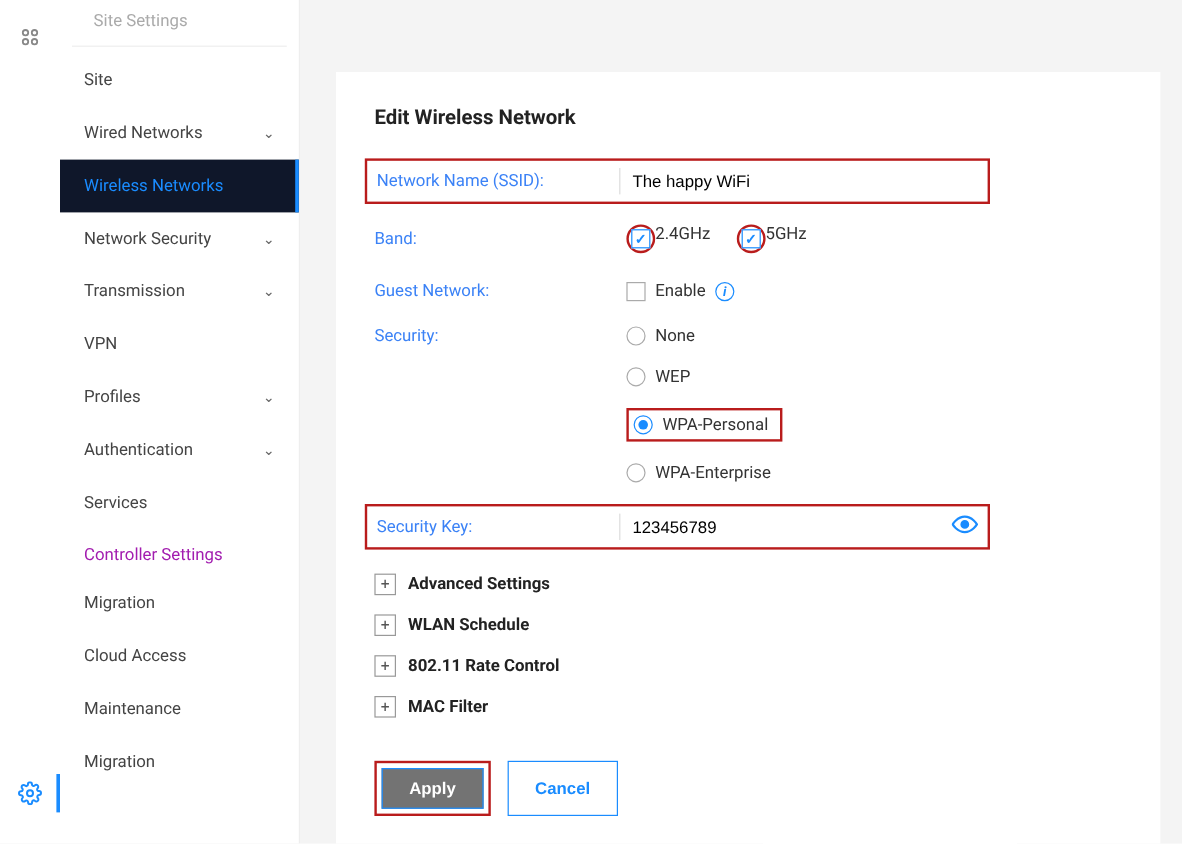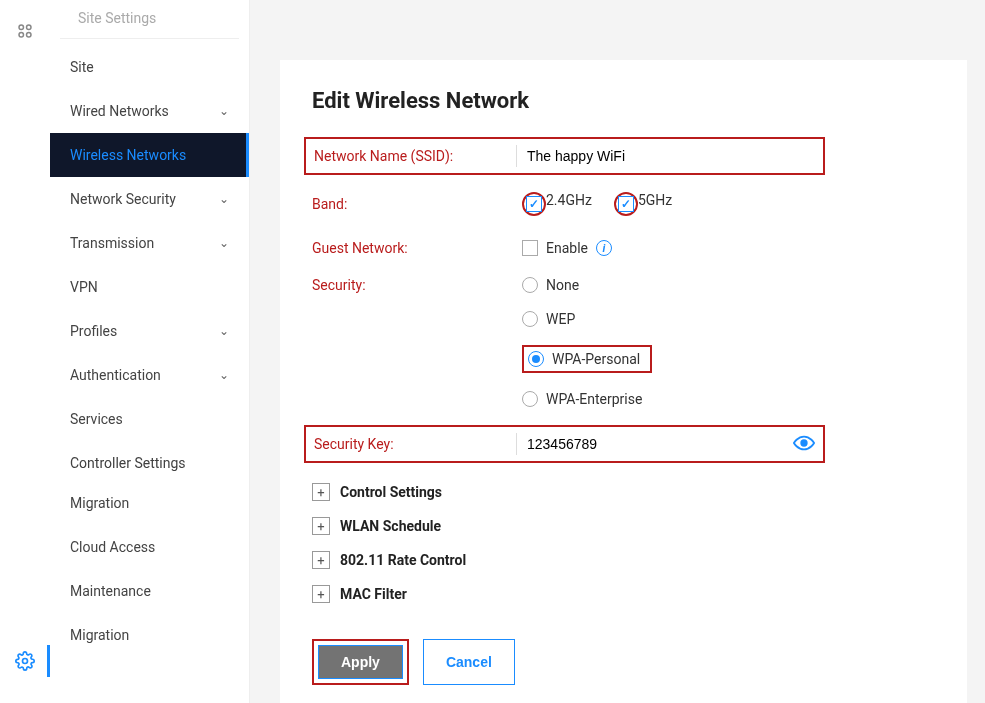--- a/index.html
+++ b/index.html
@@ -68,47 +68,47 @@
   color: #1a8cff;
 }
 .sidebar-item.active::after {
   content: "";
   position: absolute;
   right: 0; top: 0; bottom: 0;
   width: 3px;
   background: #1a8cff;
 }
 .sidebar-section2 {
-  color: #404040;
+  color: #a21caf;
   font-size: 14px;
   padding: 14px 20px 10px;
 }
 .main {
   flex: 1;
   padding: 60px 18px 0 30px;
 }
 .card {
   background: #fff;
   padding: 28px 32px 32px;
 }
 .card-title {
   font-weight: 700;
-  font-size: 22px;
+  font-size: 17px;
   color: #222;
   margin-bottom: 24px;
 }
 .row {
   display: flex;
   align-items: center;
   min-height: 34px;
   margin-bottom: 8px;
 }
 .row-label {
   width: 210px;
-  color: #b91c1c;
+  color: #3b82f6;
   font-size: 14px;
 }
 .row-control {
   flex: 1;
   display: flex;
   align-items: center;
   gap: 8px;
 }
 .hl-row {
   border: 2px solid #b91c1c;
@@ -375,21 +375,21 @@
       <span>
         <svg width="22" height="16" viewBox="0 0 24 16" fill="none" stroke="#1a8cff" stroke-width="2">
           <path d="M1 8s4-7 11-7 11 7 11 7-4 7-11 7S1 8 1 8z"></path>
           <circle cx="12" cy="8" r="3" fill="#1a8cff"></circle>
         </svg>
       </span>
     </div>
 
     <div class="expander-row">
       <span class="plus-box">+</span>
-      <span class="expander-label">Control Settings</span>
+      <span class="expander-label">Advanced Settings</span>
     </div>
     <div class="expander-row">
       <span class="plus-box">+</span>
       <span class="expander-label">WLAN Schedule</span>
     </div>
     <div class="expander-row">
       <span class="plus-box">+</span>
       <span class="expander-label">802.11 Rate Control</span>
     </div>
     <div class="expander-row">

